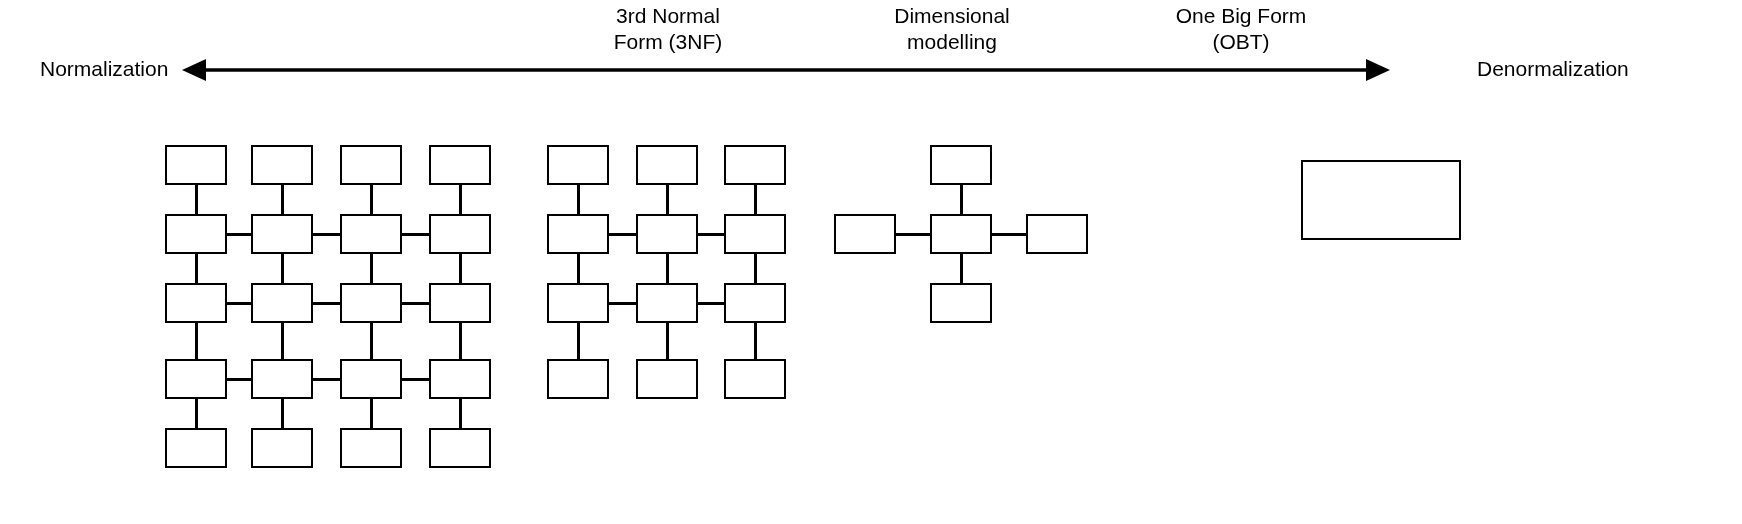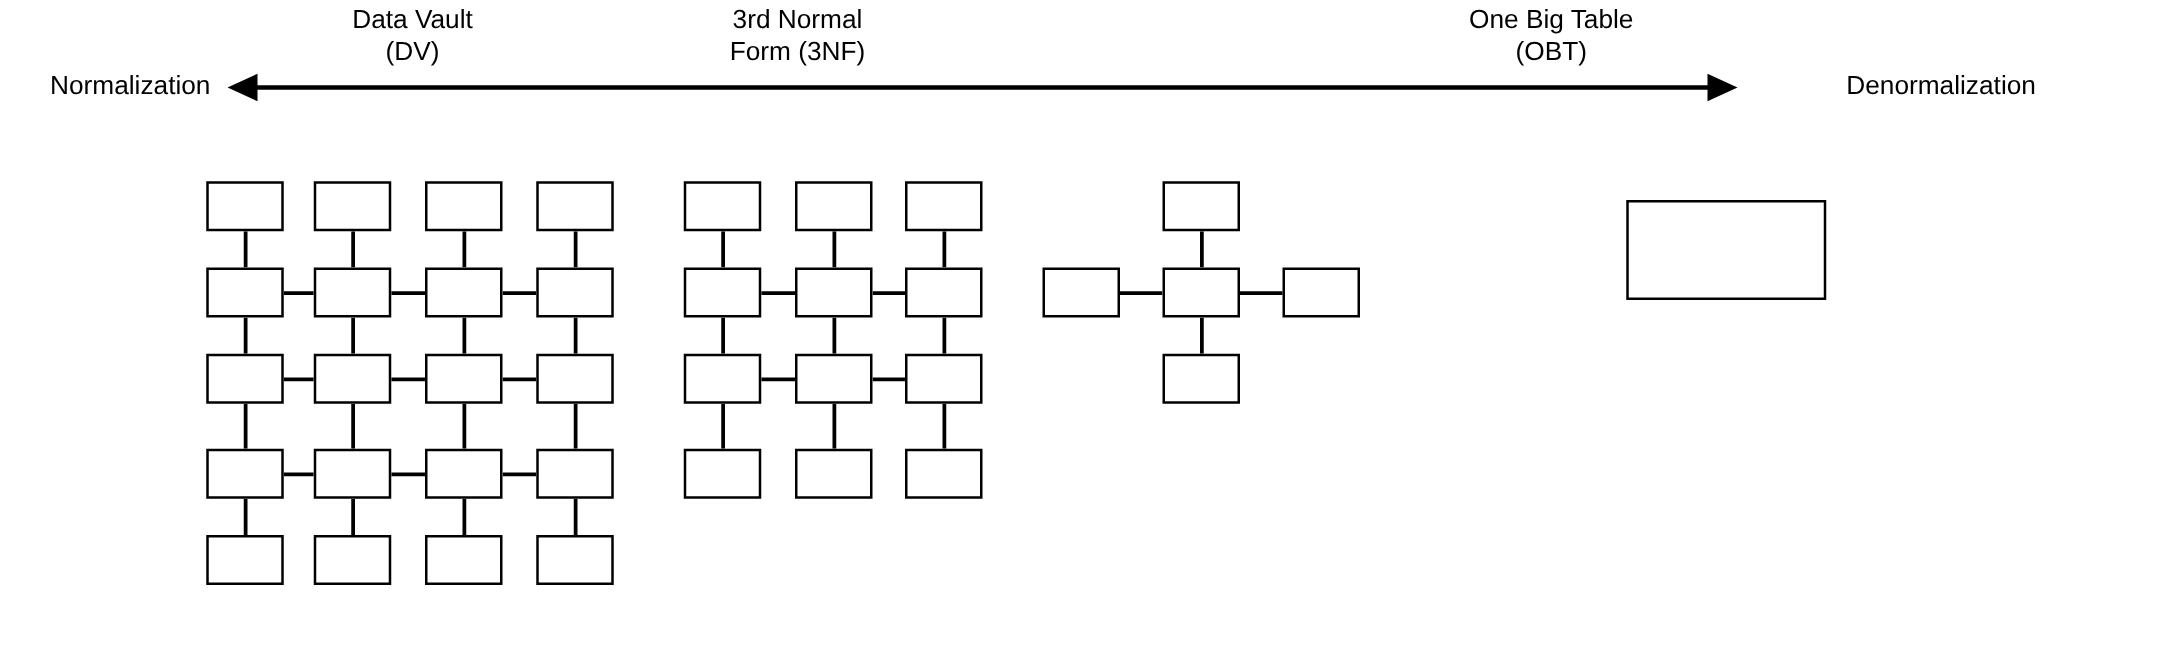--- a/index.html
+++ b/index.html
@@ -86,28 +86,28 @@
   <div class="axis-end-label" id="label-normalization">Normalization</div>
 
   <div class="axis-end-label" id="label-denormalization">Denormalization</div>
 
   <svg id="spectrum-arrow" viewBox="0 0 1232 40">
     <line x1="18" y1="20" x2="1214" y2="20" stroke="#000000" stroke-width="3.5"></line>
     <polygon points="12,20 36,9 36,31" fill="#000000"></polygon>
     <polygon points="1220,20 1196,9 1196,31" fill="#000000"></polygon>
   </svg>
 
-  <div class="column-label" style="left:200px">Data Vault
-(DV)</div>
-
-  <div class="column-label" style="left:508px">3rd Normal
+
+  <div class="column-label" style="left:538px">3rd Normal
 Form (3NF)</div>
 
-
-  <div class="column-label" style="left:1111px">One Big Table
+  <div class="column-label" style="left:822px">Dimensional
+modelling</div>
+
+  <div class="column-label" style="left:1111px">One Big Form
 (OBT)</div>
 
   <div class="model-group" id="group-dv">
 
     <div class="connector v" style="left:195px; top:185px; height:29px;"></div>
     <div class="connector v" style="left:281px; top:185px; height:29px;"></div>
     <div class="connector v" style="left:370px; top:185px; height:29px;"></div>
     <div class="connector v" style="left:459px; top:185px; height:29px;"></div>
 
     <div class="connector v" style="left:195px; top:254px; height:29px;"></div>

